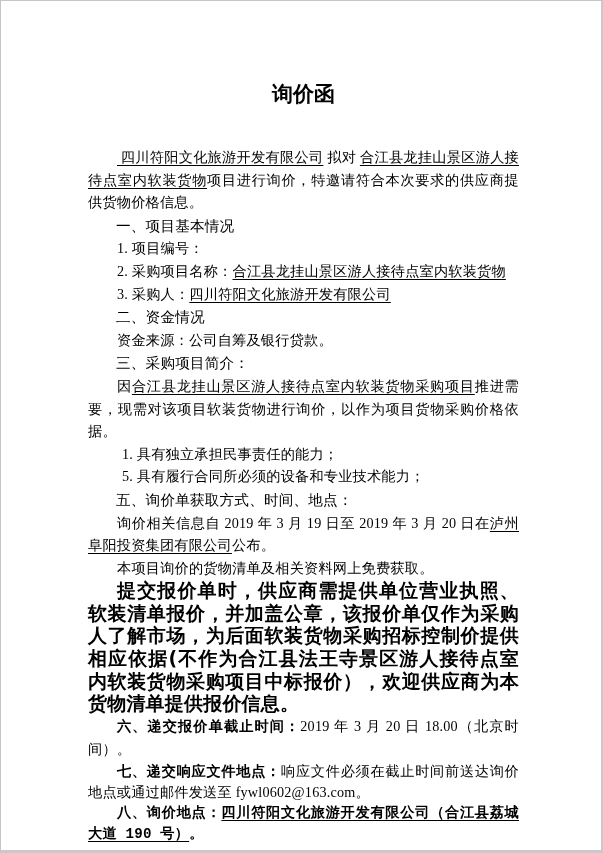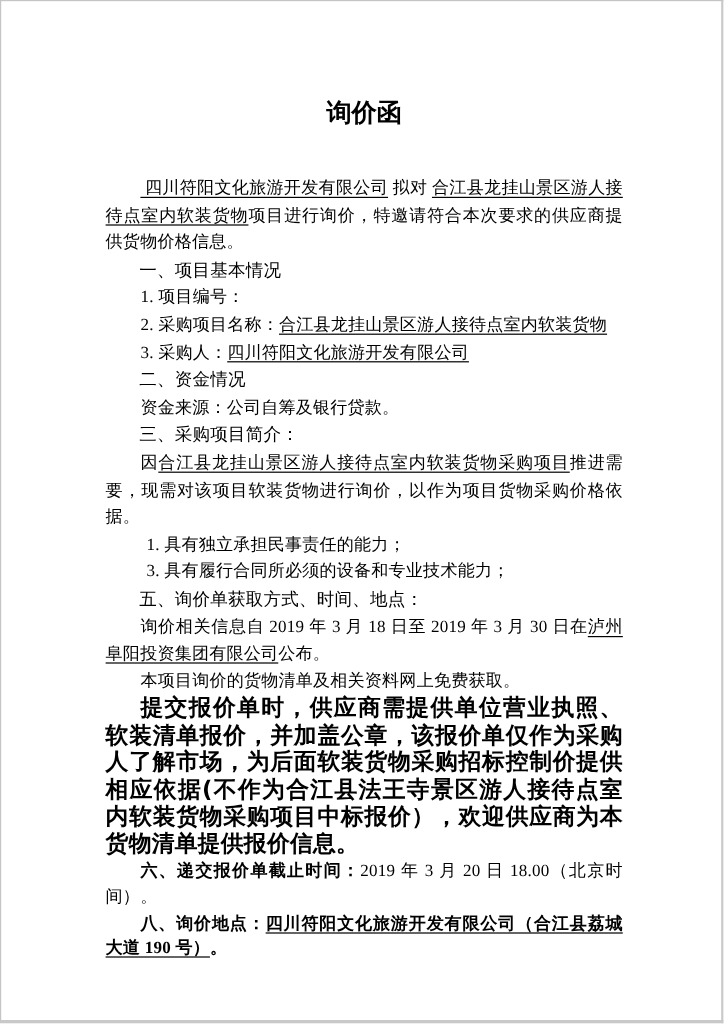--- a/index.html
+++ b/index.html
@@ -52,40 +52,41 @@
     font-family: "DejaVu Sans", "Liberation Sans", sans-serif;
     font-size: 19px;
   }
   .tight { line-height: 20px; }
   .seg-u {
     text-decoration: underline;
     text-underline-offset: 3px;
   }
   .seg-b {
     font-weight: bold;
-    font-family: Liberation Serif, serif;
+    font-family: Liberation Mono, monospace;
   }
 </style>
 </head>
 <body>
 
 <div class="page">
   <h1 class="doc-title">询价函</h1>
   <div id="doc-body">
       <p class="blk body"><span class="seg-u">&nbsp;四川符阳文化旅游开发有限公司</span><span> 拟对 </span><span class="seg-u">合江县龙挂山景区游人接待点室内软装货物</span><span>项目进行询价，特邀请符合本次要求的供应商提供货物价格信息。</span></p>
       <p class="blk heading"><span>一、项目基本情况</span></p>
       <p class="blk item"><span>1. 项目编号：</span></p>
       <p class="blk item"><span>2. 采购项目名称：</span><span class="seg-u">合江县龙挂山景区游人接待点室内软装货物</span></p>
       <p class="blk item"><span>3. 采购人：</span><span class="seg-u">四川符阳文化旅游开发有限公司</span></p>
       <p class="blk heading"><span>二、资金情况</span></p>
       <p class="blk body"><span>资金来源：公司自筹及银行贷款。</span></p>
       <p class="blk heading"><span>三、采购项目简介：</span></p>
       <p class="blk body"><span>因</span><span class="seg-u">合江县龙挂山景区游人接待点室内软装货物采购项目</span><span>推进需要，现需对该项目软装货物进行询价，以作为项目货物采购价格依据。</span></p>
       <p class="blk item2"><span>1. 具有独立承担民事责任的能力；</span></p>
-      <p class="blk item2"><span>3. 具有履行合同所必须的设备和专业技术能力；</span></p>
+      <p class="blk item2"><span>5. 具有履行合同所必须的设备和专业技术能力；</span></p>
       <p class="blk heading"><span>五、询价单获取方式、时间、地点：</span></p>
-      <p class="blk body"><span>询价相关信息自 2019 年 3 月 18 日至 2019 年 3 月 30 日在</span><span class="seg-u">泸州阜阳投资集团有限公司</span><span>公布。</span></p>
+      <p class="blk body"><span>询价相关信息自 2019 年 3 月 19 日至 2019 年 3 月 20 日在</span><span class="seg-u">泸州阜阳投资集团有限公司</span><span>公布。</span></p>
       <p class="blk body"><span>本项目询价的货物清单及相关资料网上免费获取。</span></p>
       <p class="blk bold-body"><span>提交报价单时，供应商需提供单位营业执照、软装清单报价，并加盖公章，该报价单仅作为采购人了解市场，为后面软装货物采购招标控制价提供相应依据(不作为合江县法王寺景区游人接待点室内软装货物采购项目中标报价），欢迎供应商为本货物清单提供报价信息。</span></p>
       <p class="blk body"><span class="seg-b">六、递交报价单截止时间：</span><span>2019 年 3 月 20 日 18.00（北京时间）。</span></p>
+      <p class="blk body tight"><span class="seg-b">七、递交响应文件地点：</span><span>响应文件必须在截止时间前送达询价地点或通过邮件发送至 </span><span>fywl0602@163.com</span><span>。</span></p>
       <p class="blk body tight"><span class="seg-b">八、询价地点：</span><span class="seg-b seg-u">四川符阳文化旅游开发有限公司（合江县荔城大道 190 号）</span><span class="seg-b">。</span></p>
     </div>
 </div>
 
 </body></html>

